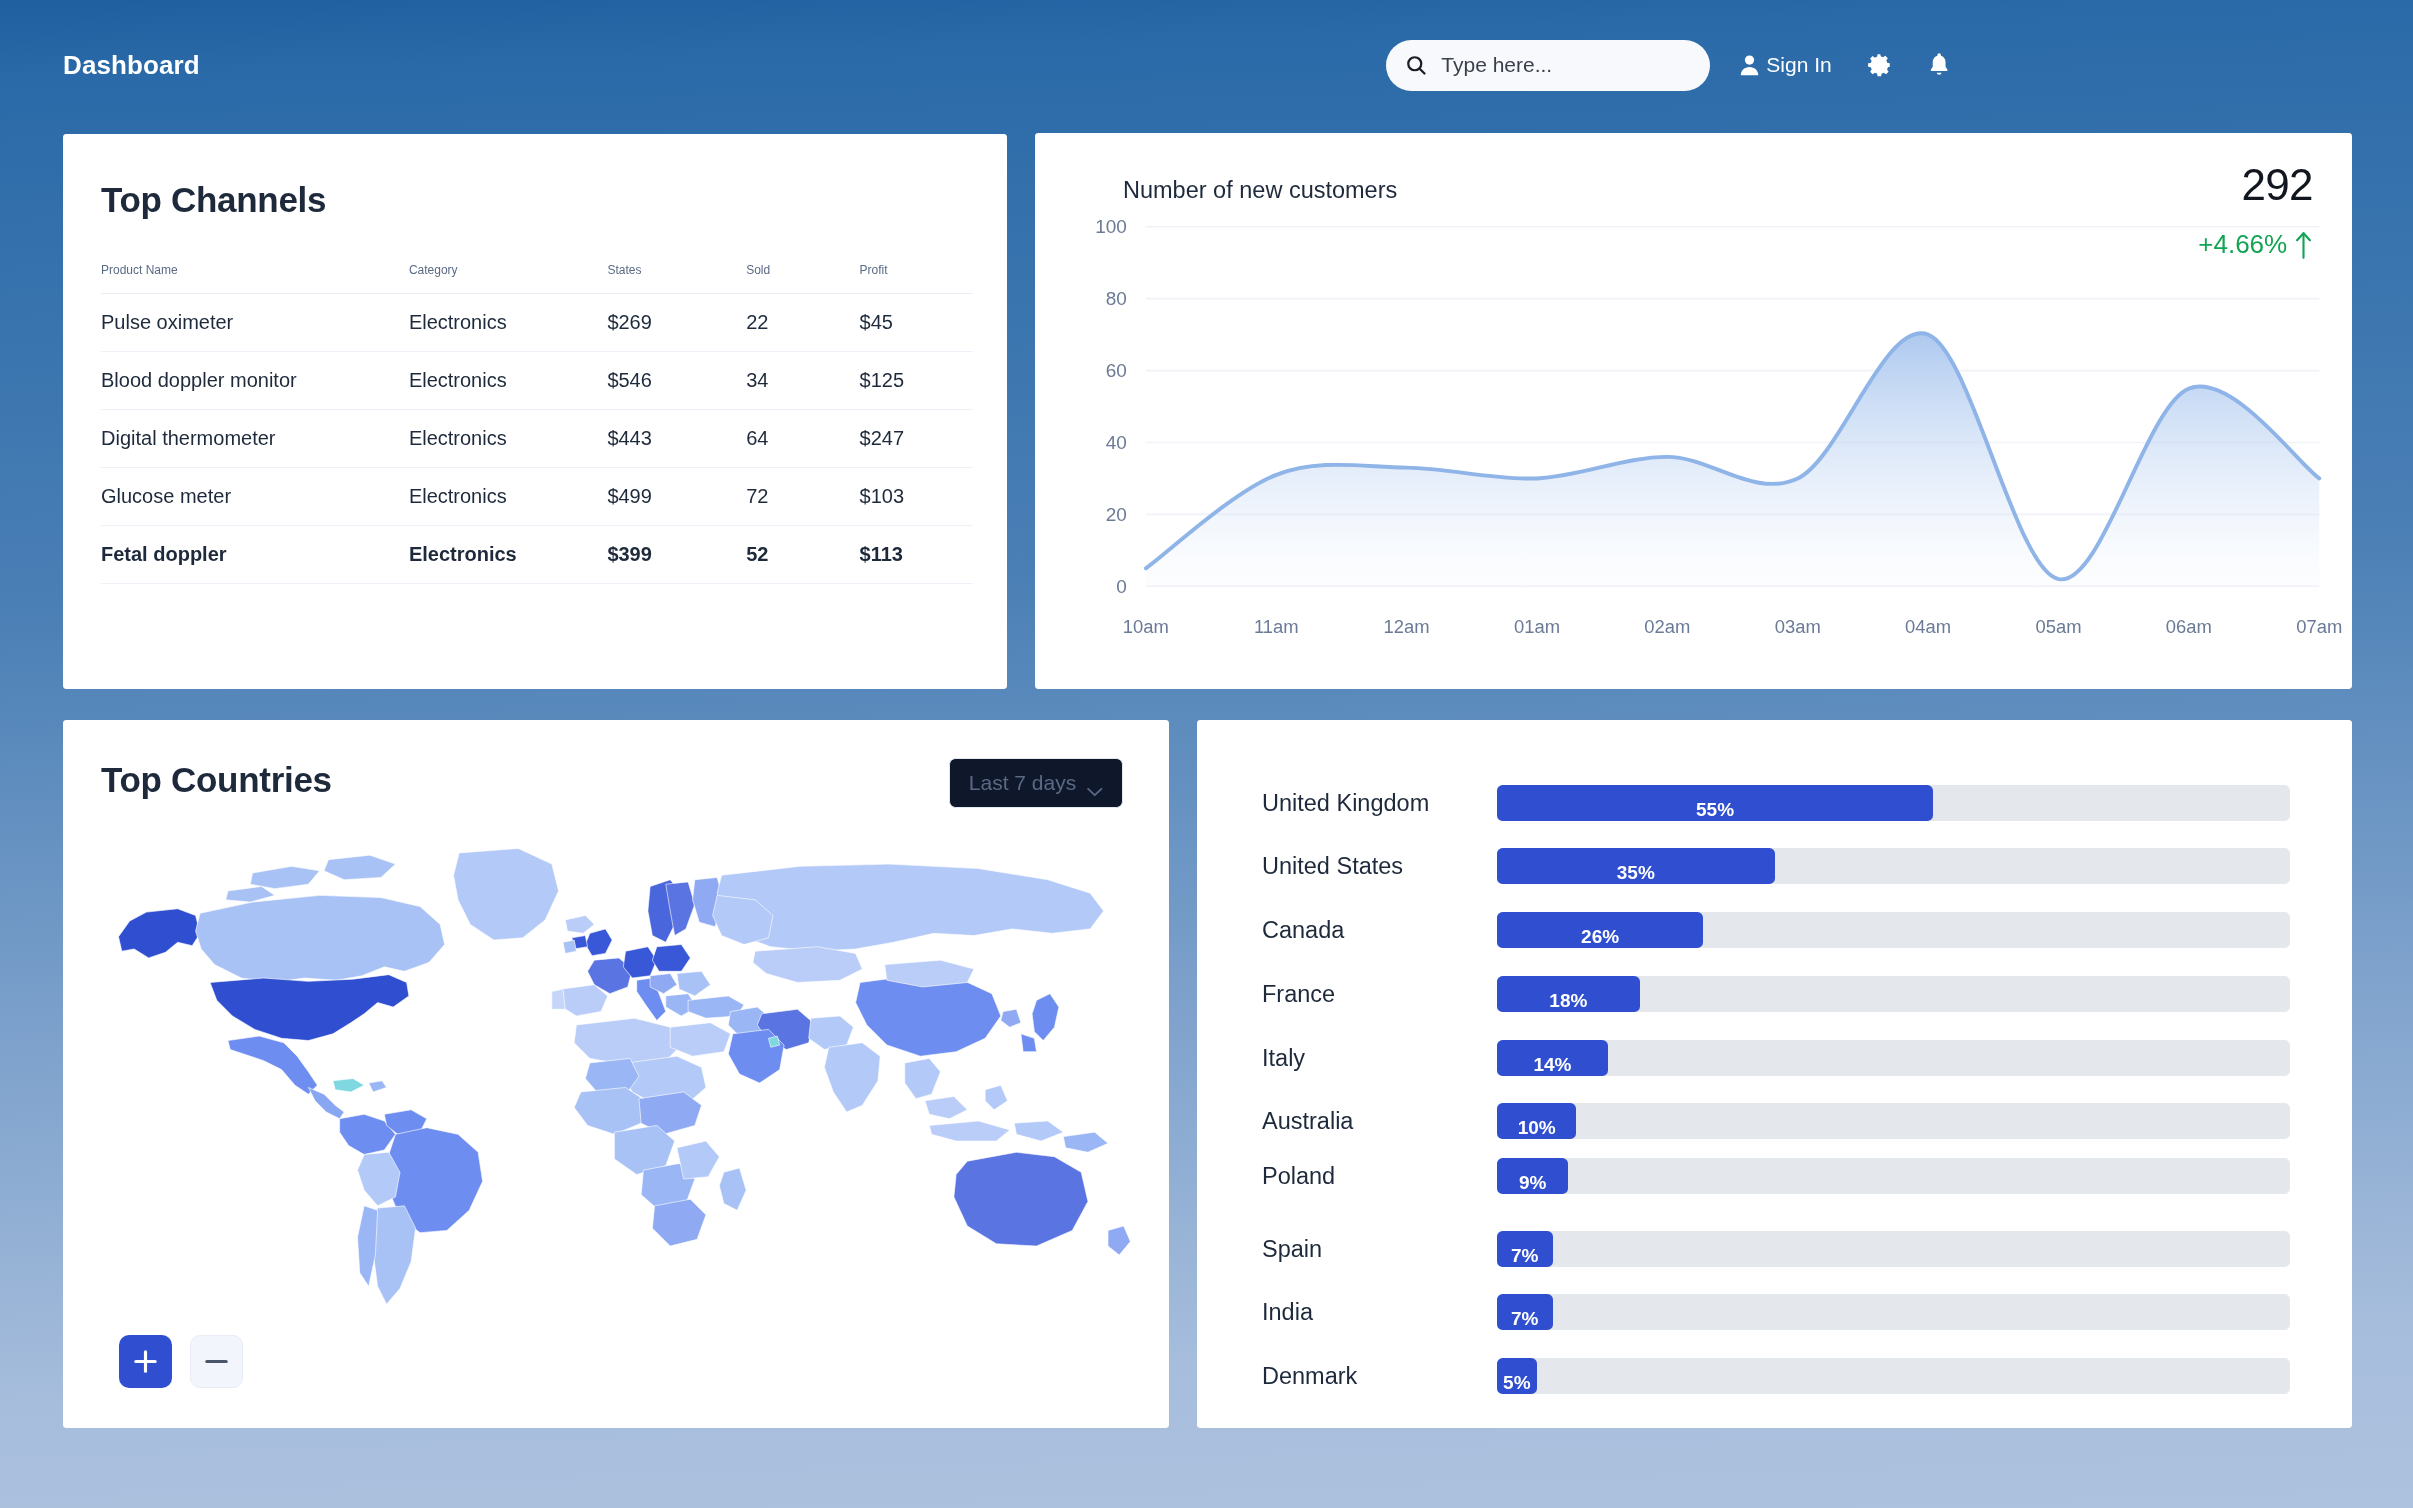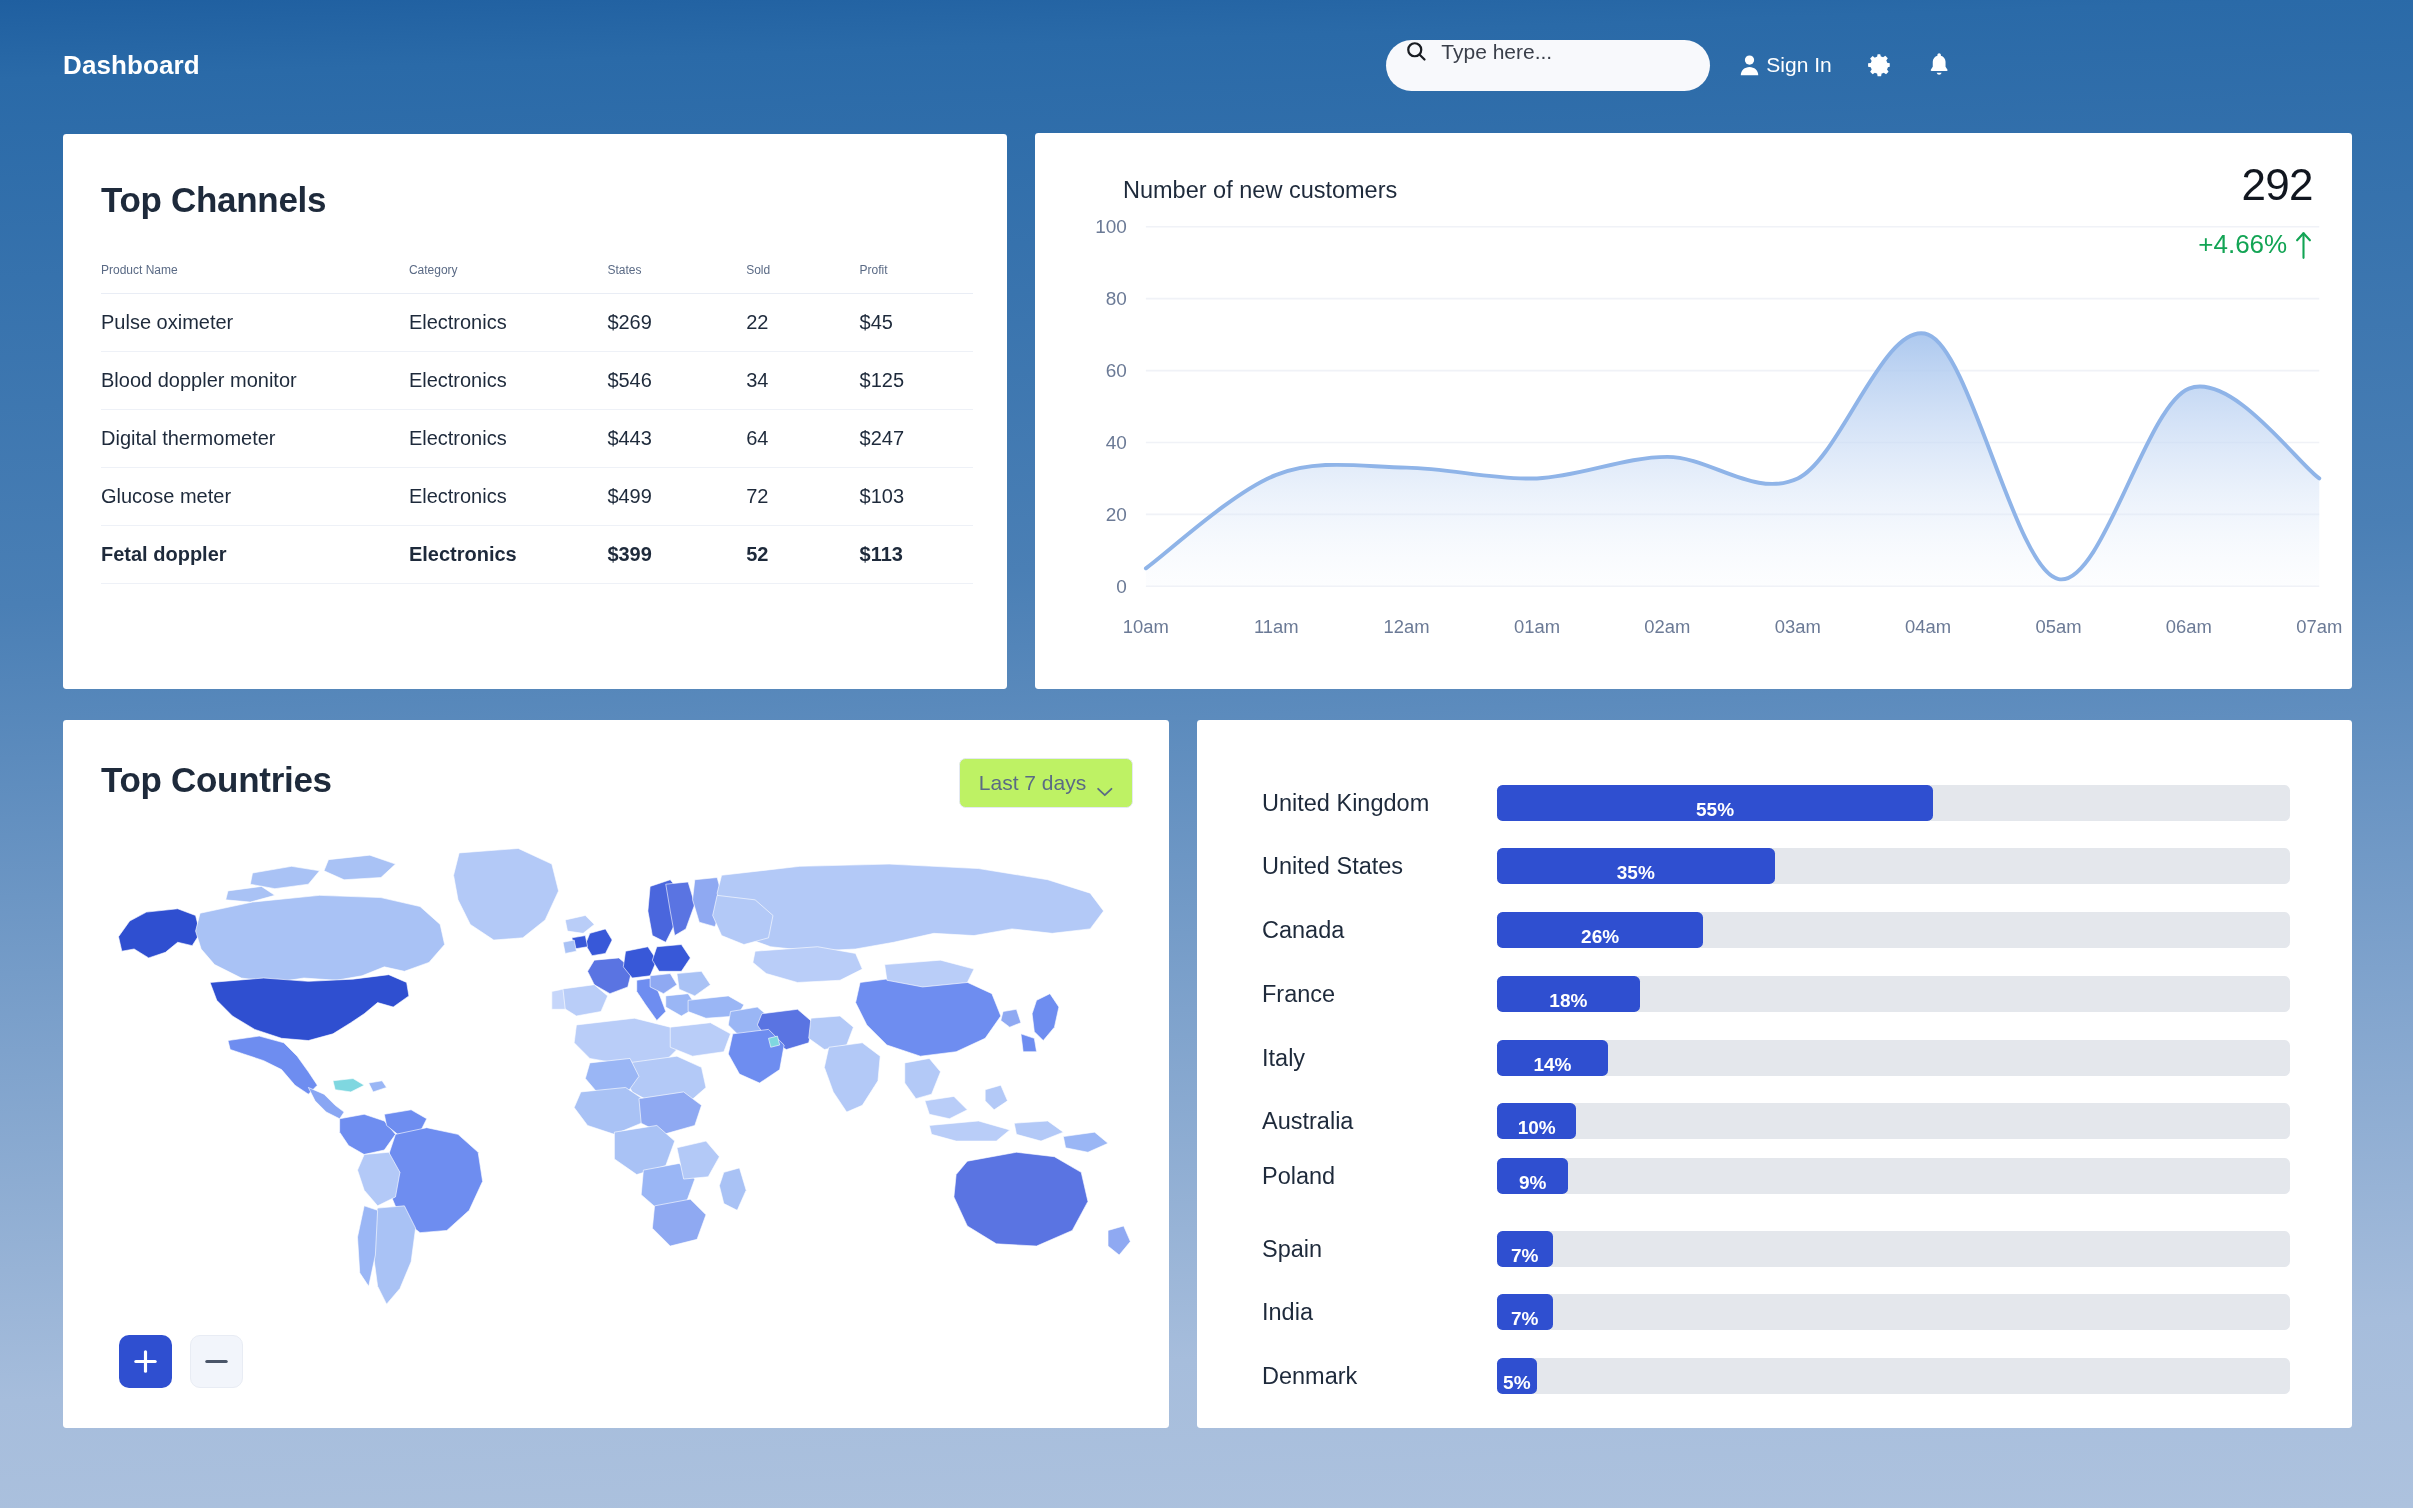--- a/index.html
+++ b/index.html
@@ -18,21 +18,21 @@
     position: absolute; top: 0; left: 0; width: 2004px; height: 130px;
     display: flex; align-items: center; justify-content: space-between;
     padding: 0 54px 0 63px;
   }
   .brand {
     color: #ffffff; font-size: 26px; font-weight: bold; letter-spacing: 0.1px;
   }
   .topright { display: flex; align-items: center; gap: 0; }
   .searchbox {
     width: 324px; height: 51px; background: #f8f9fc; border-radius: 26px;
-    display: flex; align-items: flex-start; padding: 0 19px; gap: 14.5px;
+    display: flex; align-items: center; padding: 0 19px; gap: 14.5px;
     margin-right: 30px;
   }
   .search-icon { width: 22.3px; height: 22.3px; flex: none; display:block; }
   .search-ph { color: #3a3f4a; font-size: 21px; }
   .signin {
     display: flex; align-items: center; gap: 7.8px; color: #ffffff;
     font-size: 21px; margin-right: 35px;
   }
   .person-icon { width: 19px; height: 22.3px; display:block; }
   .gear-icon { width: 26px; height: 26px; display:block; margin-right: 35px; }
@@ -78,22 +78,22 @@
   #card-chart .chart-delta {
     position: absolute; right: 40px; top: 96px; font-size: 26px; color: #12a454;
     display: flex; align-items: center; gap: 7.8px;
   }
   .up-arrow { width: 17px; height: 28px; display:block; }
   .plot-wrap { position: absolute; left: 0; top: 0; width: 1317px; height: 556px; }
 
   
   #card-map .card-title { position: absolute; left: 38px; top: 40px; }
   .daterange {
-    position: absolute; right: 36px; top: 38px; height: 50px;
-    background: #bef264; border: 1.1px solid #e4e9f2; border-radius: 6.7px;
+    position: absolute; right: 46px; top: 38px; height: 50px;
+    background: #0f172a; border: 1.1px solid #e4e9f2; border-radius: 6.7px;
     display: flex; align-items: center; gap: 11.2px; padding: 0 19px;
     font-size: 21px; color: #5a6a85;
   }
   .chev { width: 15.6px; height: 10px; display:block; }
   .mapholder { position: absolute; left: 22.3px; top: 106px; width: 1061px; height: 514px; }
   .zoomctrls { position: absolute; left: 56px; bottom: 40px; display: flex; gap: 18px; }
   .zbtn {
     width: 53px; height: 53px; border-radius: 10px;
     display: flex; align-items: center; justify-content: center;
   }

